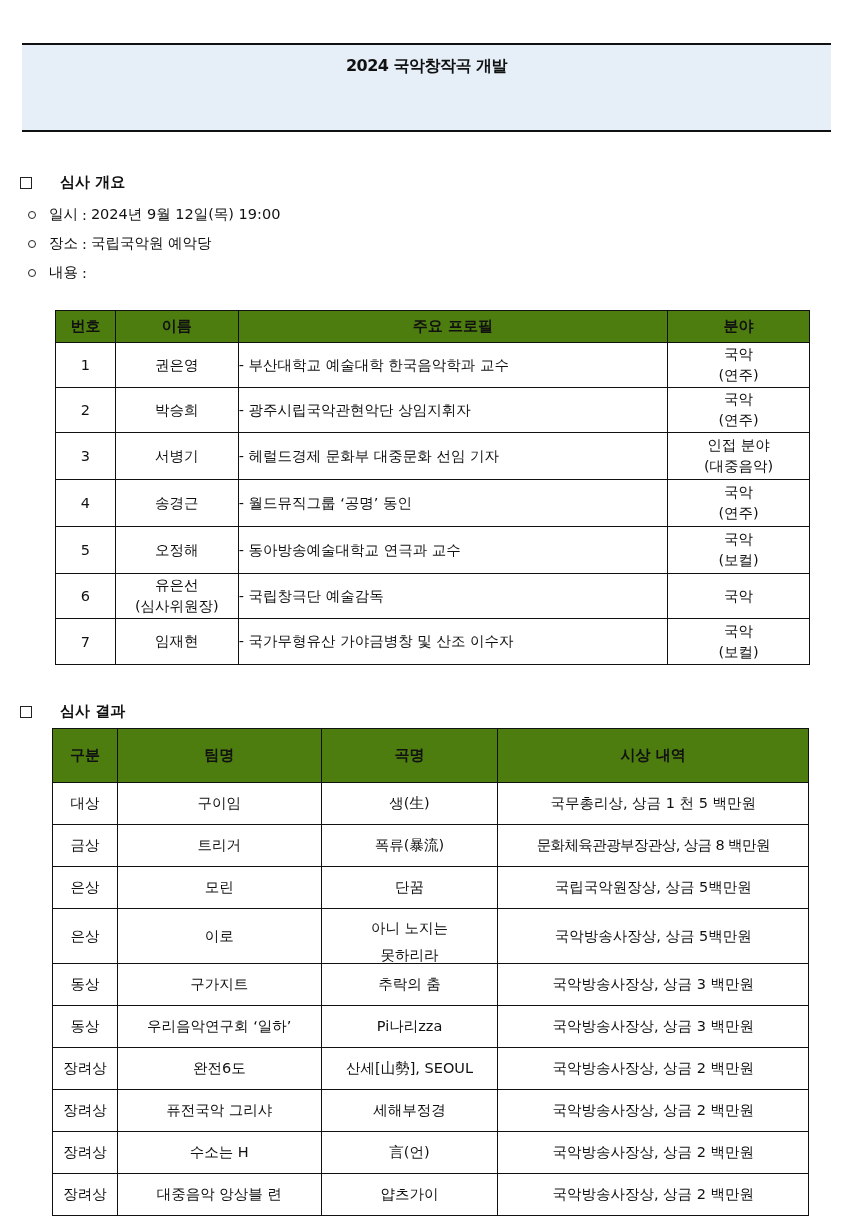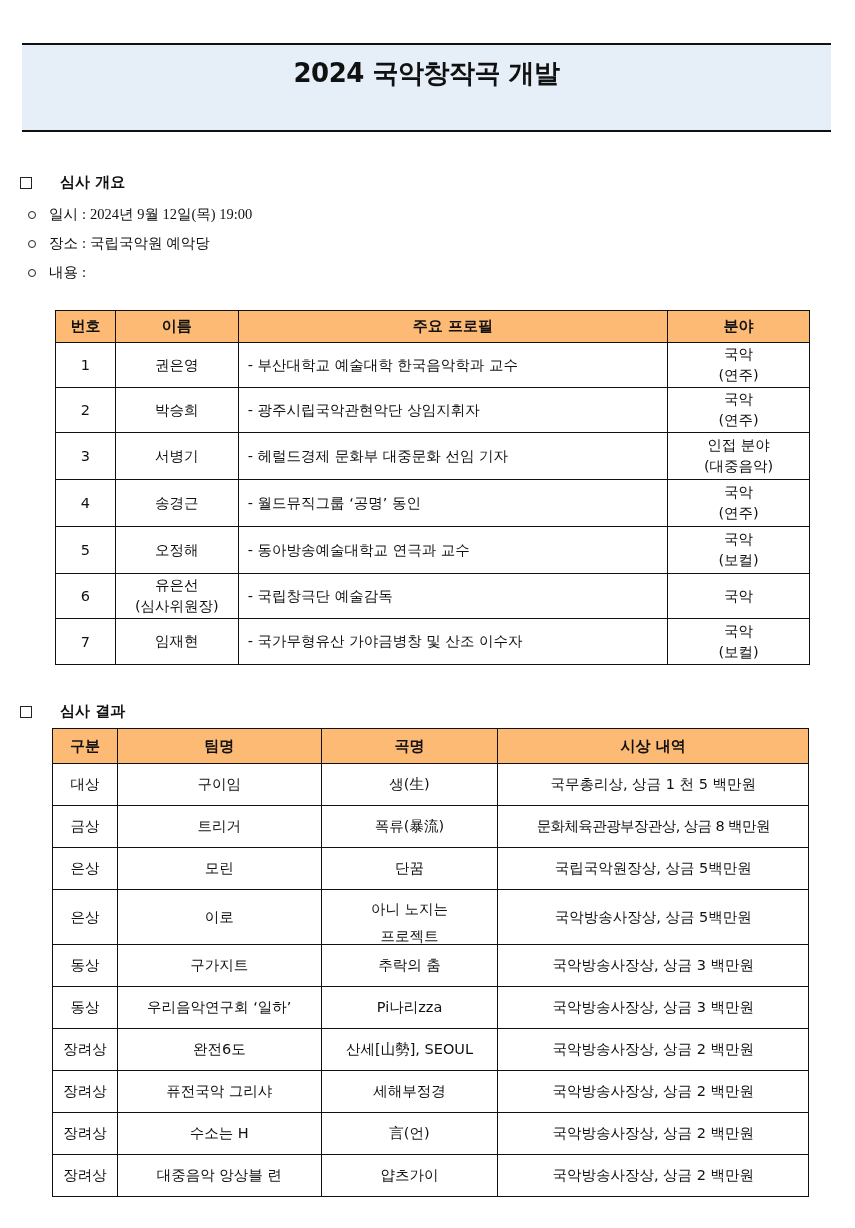--- a/index.html
+++ b/index.html
@@ -7,46 +7,46 @@
     width: 855px; height: 1228px; position: relative; overflow: hidden;
     font-family: "DejaVu Sans", "Liberation Sans", sans-serif; color: #111;
   }
   .title-box {
     position: absolute; left: 22px; top: 43px; width: 809px; height: 89px;
     background: #e6eef8; border-top: 2px solid #111; border-bottom: 2px solid #111;
     box-sizing: border-box; text-align: center;
   }
   .title-sub {
     position: absolute; left: 0; right: 0; top: 11px;
-    font-size: 26px; font-weight: bold; letter-spacing: -0.5px;
+    font-size: 16px; font-weight: bold; letter-spacing: -0.5px;
   }
   .title-main {
     position: absolute; left: 0; right: 0; top: 41px;
     font-size: 29px; font-weight: bold; letter-spacing: 0px; word-spacing: 4px;
   }
   .section-heading {
     position: absolute; left: 20px; font-size: 15px; font-weight: bold;
     display: flex; align-items: center; gap: 18px;
   }
   .sq {
     display: inline-block; width: 12px; height: 12px; border: 1.3px solid #222;
     margin-right: 10px; box-sizing: border-box;
   }
   .bullets { position: absolute; left: 28px; top: 200px; font-size: 14.5px; }
-  .bullet { height: 29px; display: flex; align-items: center; font-family: Liberation Serif, serif; }
+  .bullet { height: 29px; display: flex; align-items: center; }
   .bullet .dot {
     display: inline-block; width: 8px; height: 8px; border: 1.3px solid #222;
     border-radius: 50%; margin-right: 13px; box-sizing: border-box;
   }
   .bullet .sep { margin: 0 4px; }
   table { border-collapse: collapse; position: absolute; font-size: 14.5px; }
   td, th { border: 1px solid #111; text-align: center; vertical-align: middle; padding: 0; }
-  th { background: #fdba74; font-weight: bold; font-size: 15px; }
+  th { background: #4d7c0f; font-weight: bold; font-size: 15px; }
   .judges { left: 55px; top: 310px; width: 755px; }
-  .judges td.profile { text-align: left; padding-left: 9px; }
+  .judges td.profile { text-align: left; }
   .judges .cell-lines span { display: block; line-height: 21px; }
   .results { left: 52px; top: 728px; width: 757px; }
   .results .cell-lines span { display: block; line-height: 15px; margin-top: 12px; }
 </style>
 </head>
 <body>
 
 <div class="title-box">
   <div class="title-sub">2024 국악창작곡 개발</div>
 </div>
@@ -162,21 +162,21 @@
 </div>
 
 <table class="results">
   <colgroup>
     <col style="width:65px">
       <col style="width:204px">
       <col style="width:177px">
       <col style="width:311px">
   </colgroup>
   <tbody>
-      <tr style="height:35px;">
+      <tr style="height:54px;">
     <th>구분</th>
     <th>팀명</th>
     <th>곡명</th>
     <th>시상 내역</th>
   </tr>
   <tr style="height:42px;">
     <td>대상</td>
     <td>구이임</td>
     <td>생(生)</td>
     <td>국무총리상,  상금  1 천  5 백만원</td>
@@ -191,21 +191,21 @@
     <td>은상</td>
     <td>모린</td>
     <td>단꿈</td>
     <td>국립국악원장상,  상금  5백만원</td>
   </tr>
   <tr style="height:52px;">
     <td>은상</td>
     <td>이로</td>
     <td class="cell-lines">
           <span>아니 노지는</span>
-          <span>프로젝트</span>
+          <span>못하리라</span>
         </td>
     <td>국악방송사장상,  상금  5백만원</td>
   </tr>
   <tr style="height:42px;">
     <td>동상</td>
     <td>구가지트</td>
     <td>추락의  춤</td>
     <td>국악방송사장상,  상금  3 백만원</td>
   </tr>
   <tr style="height:42px;">

